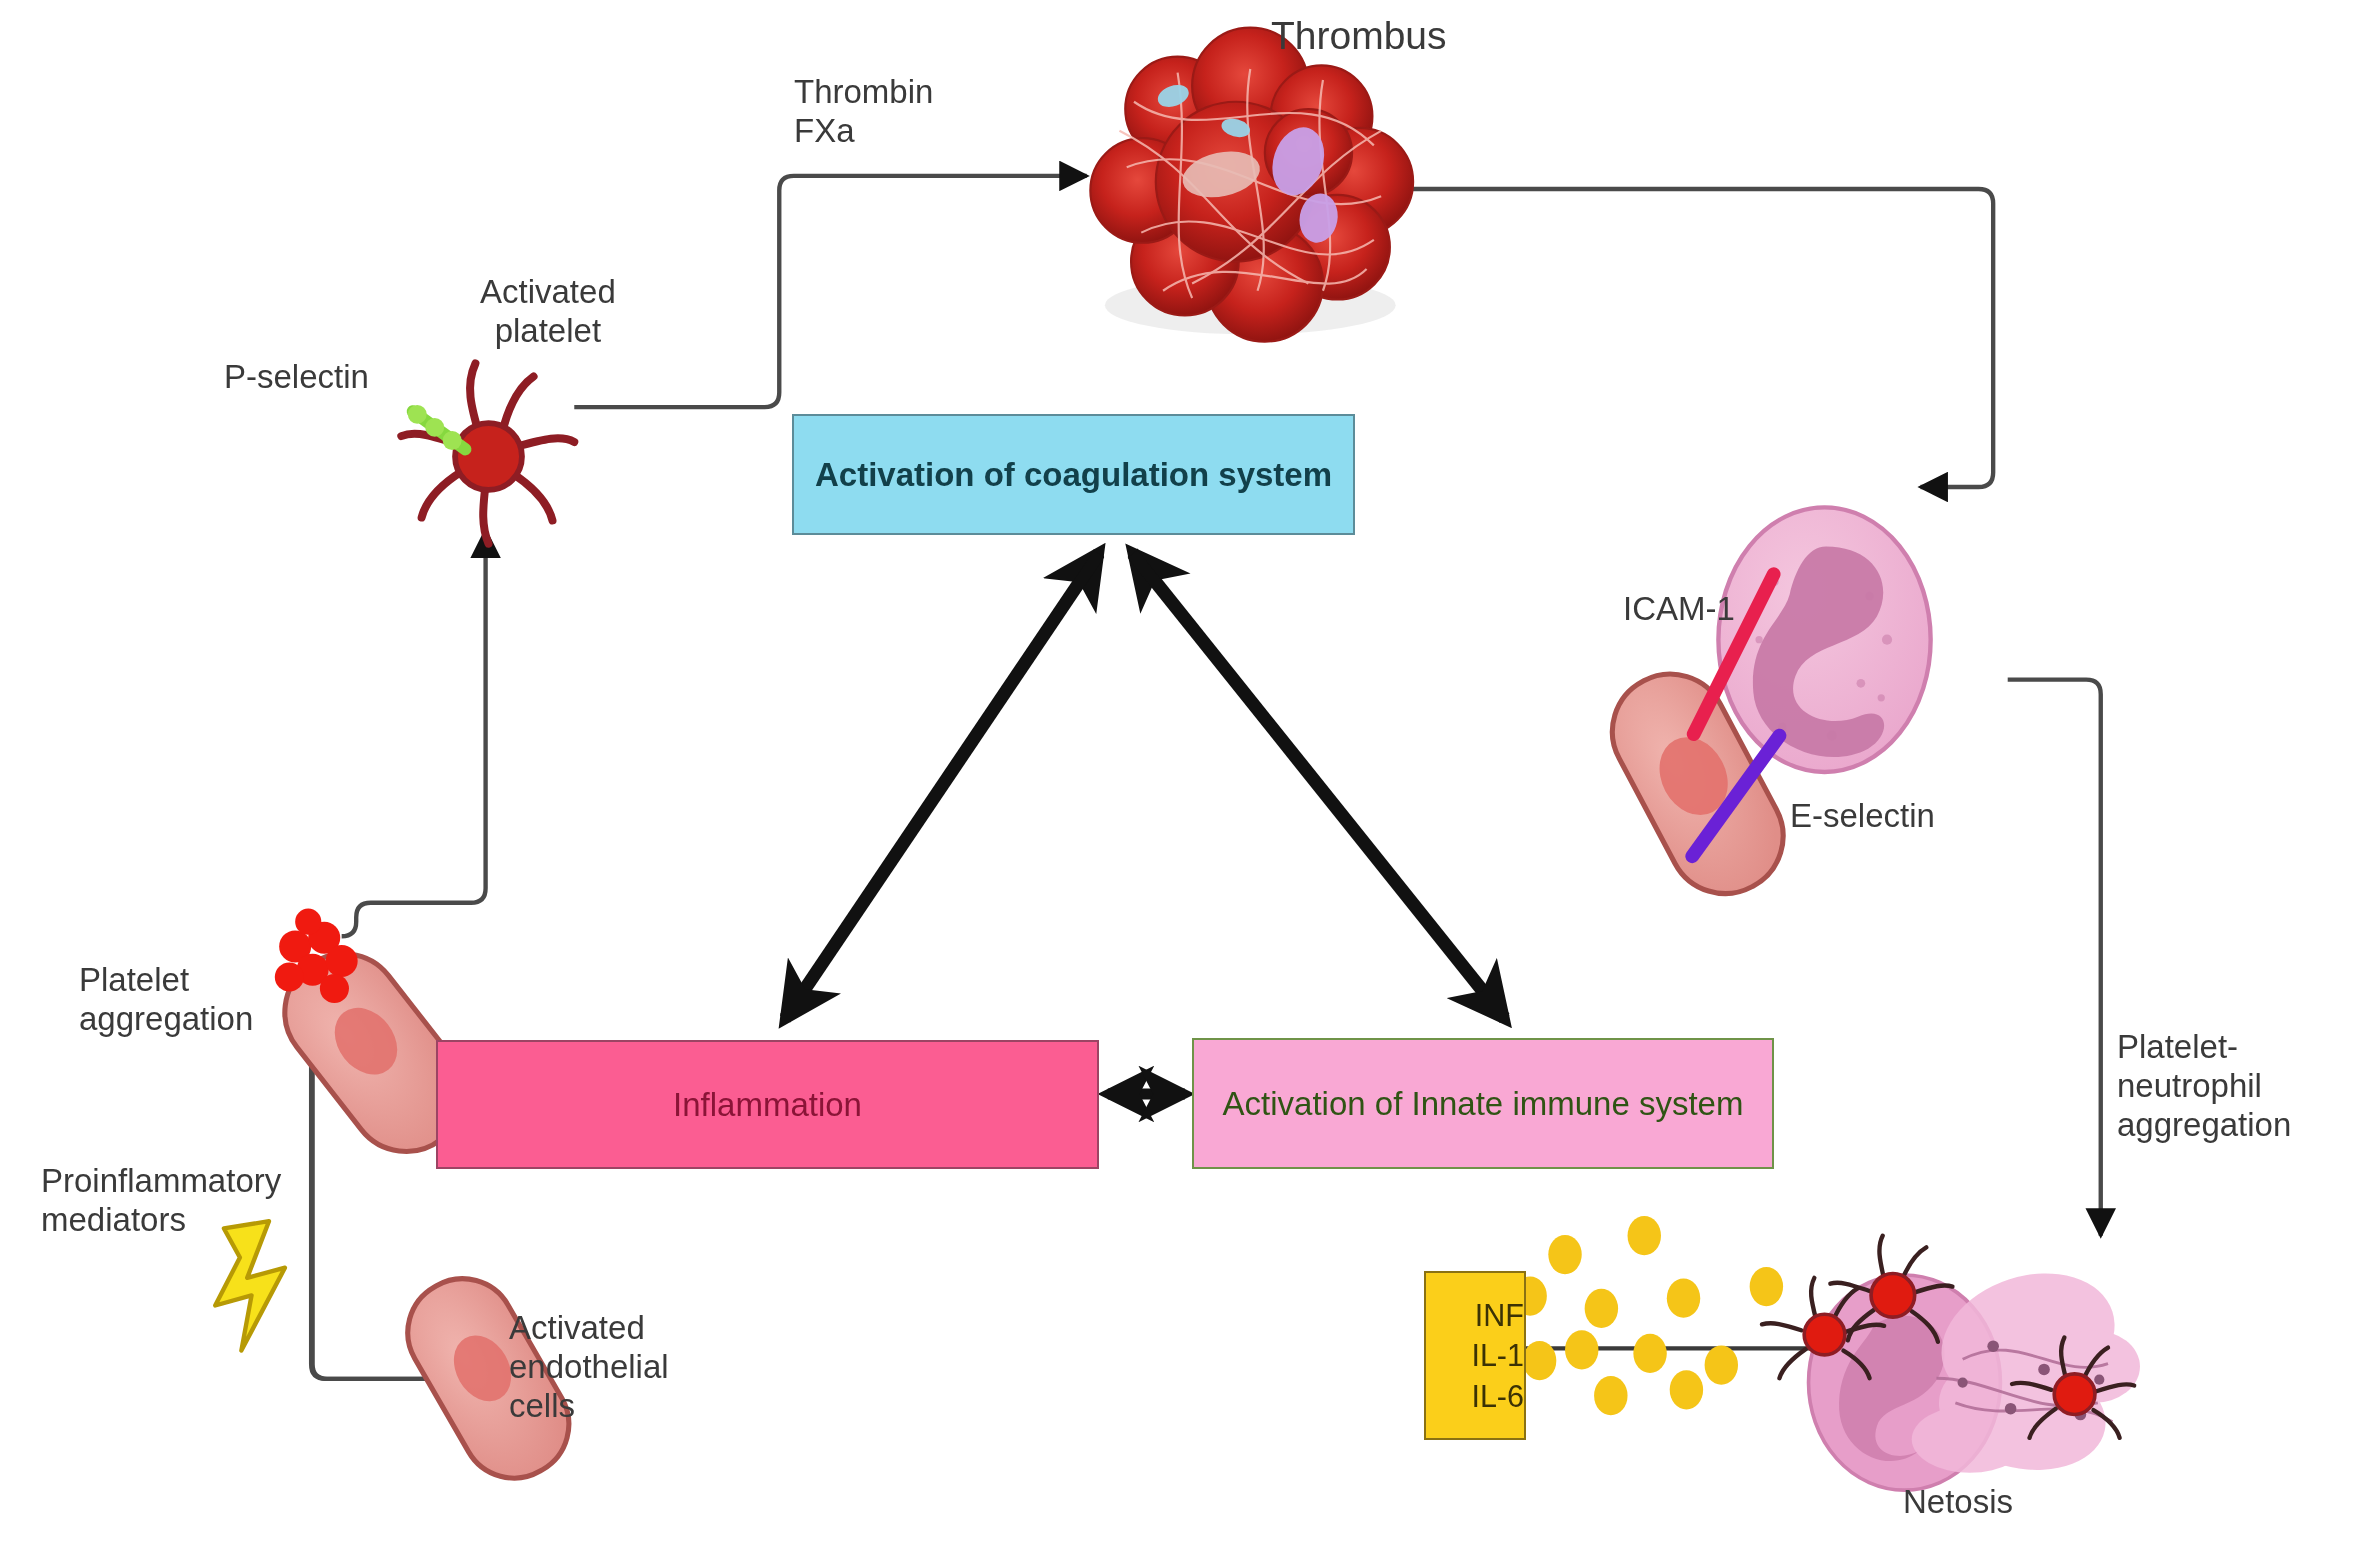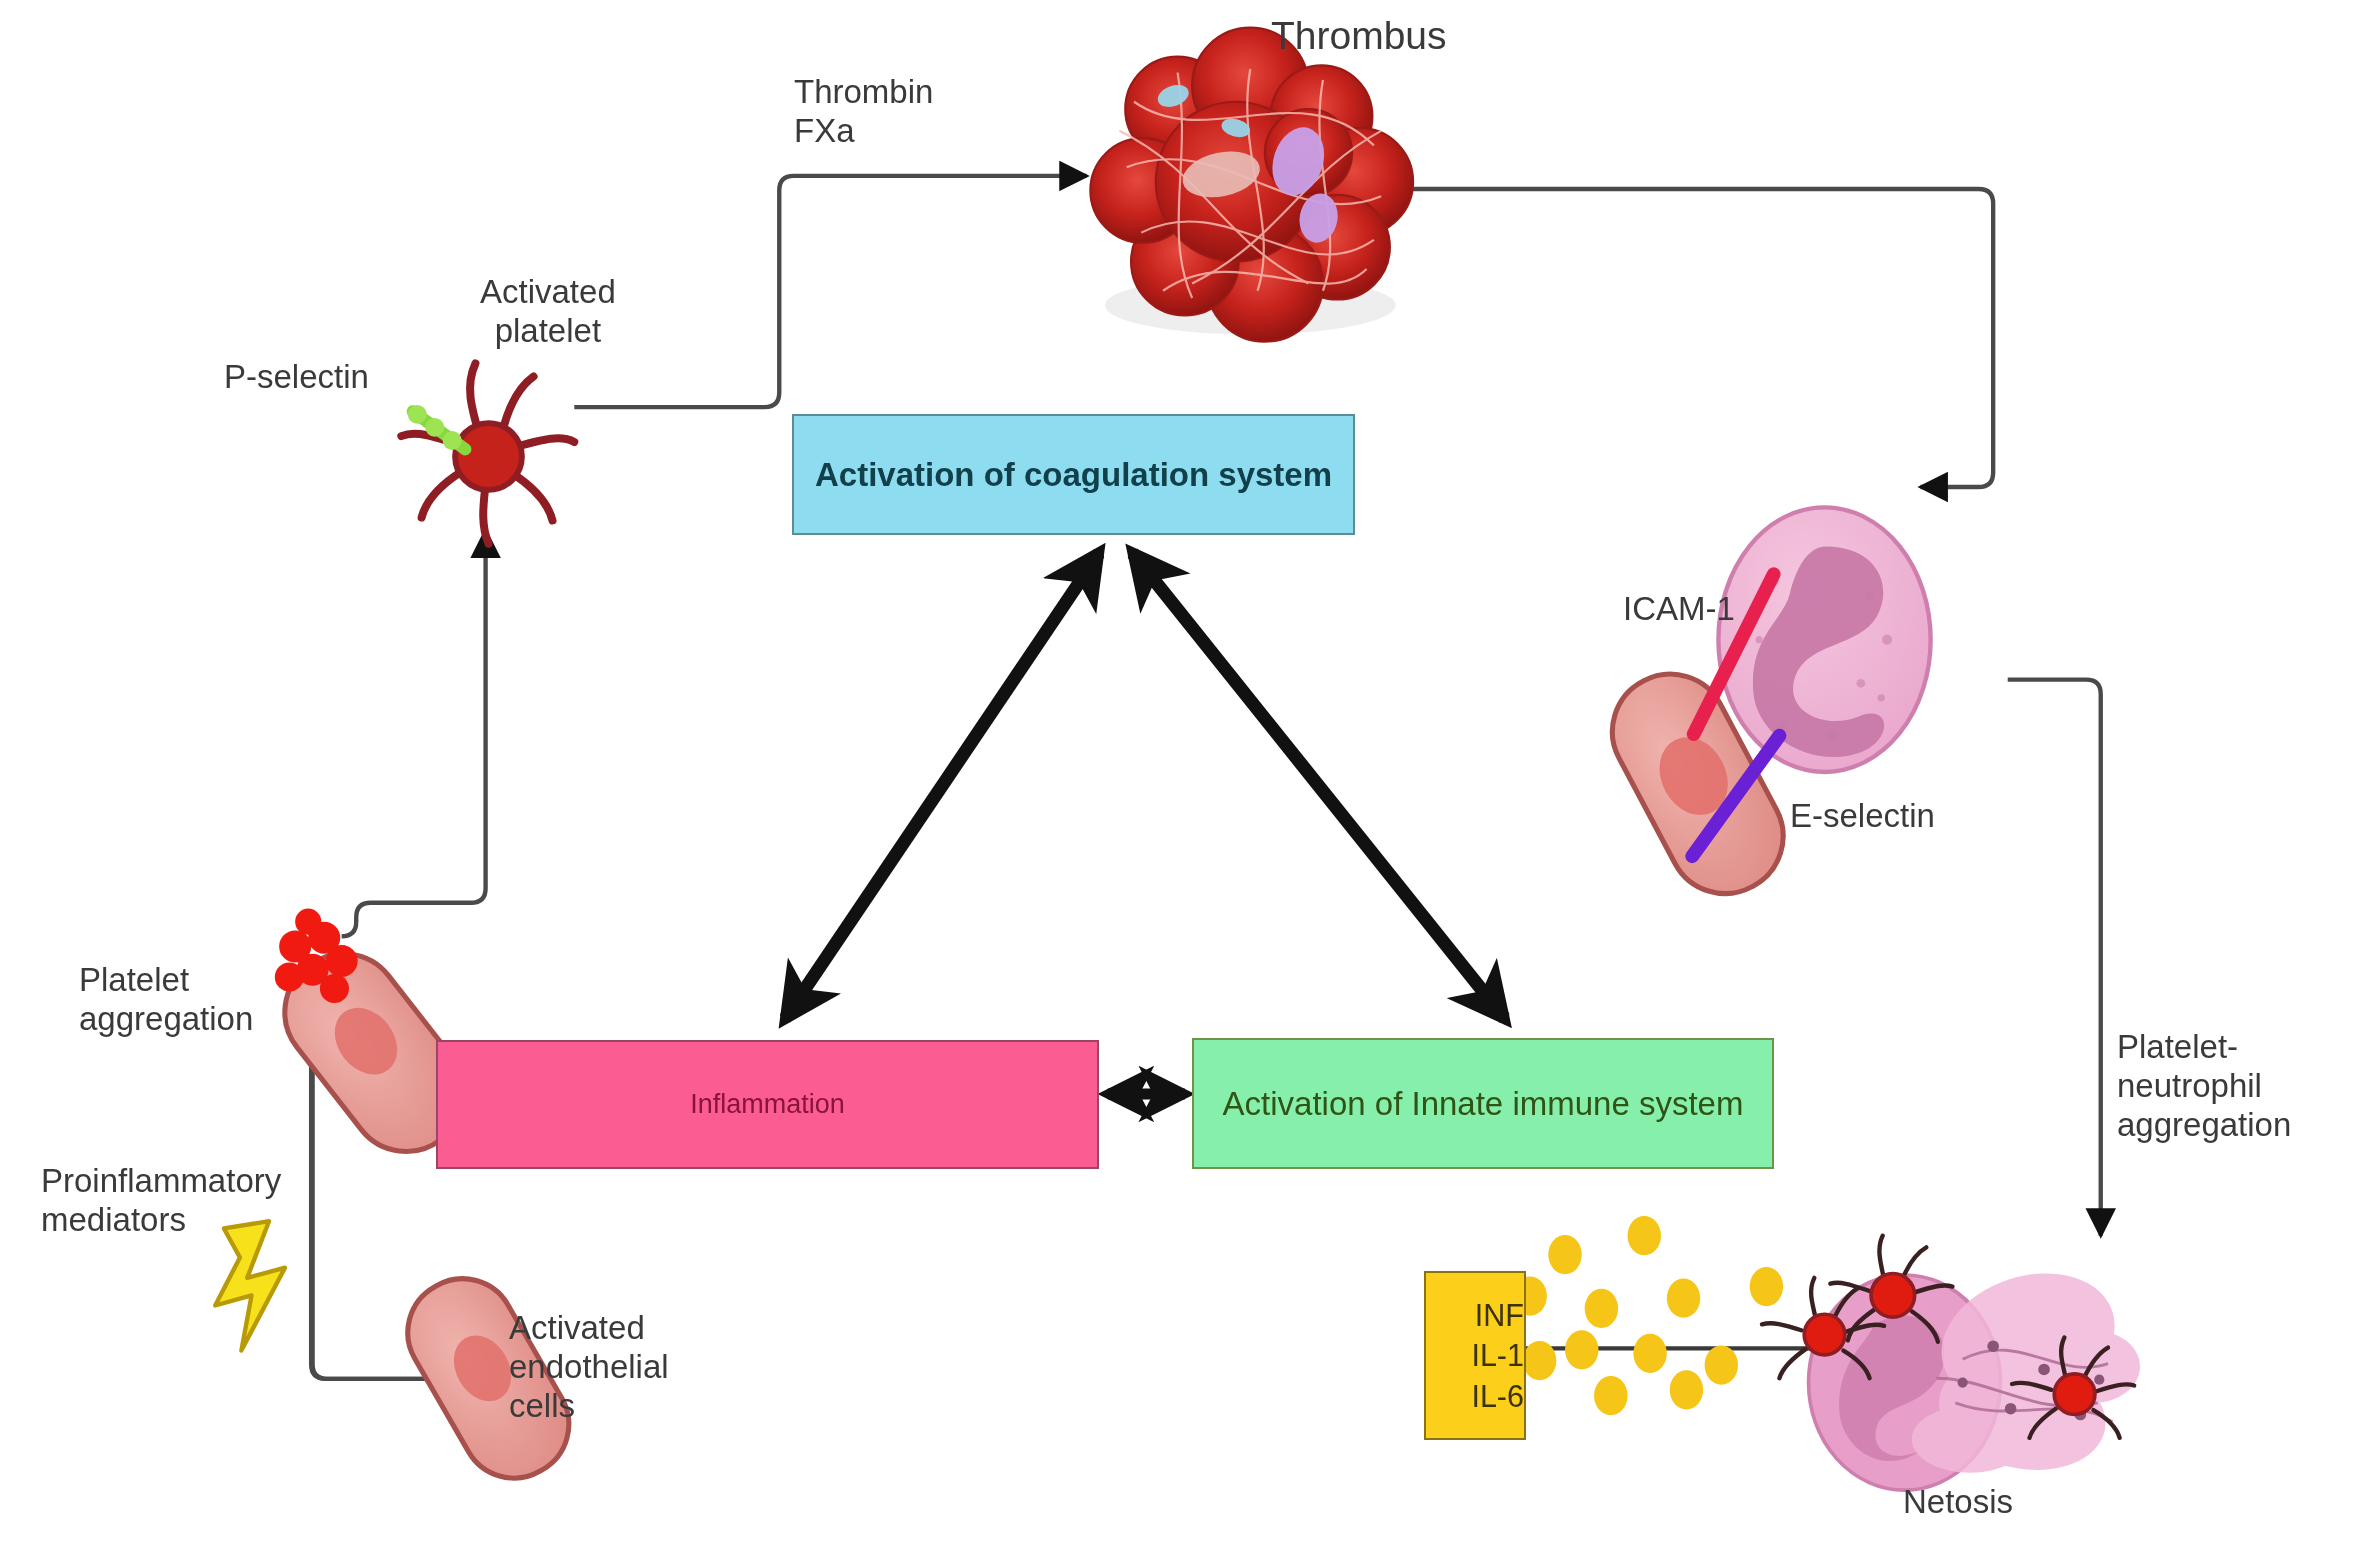--- a/index.html
+++ b/index.html
@@ -5,21 +5,21 @@
 <style>
   html,body{margin:0;padding:0;background:#ffffff;}
   body{font-family:"Liberation Sans", sans-serif;color:#333333;}
   #stage{position:relative;width:2377px;height:1549px;background:#ffffff;overflow:hidden;}
   #vec{position:absolute;left:0;top:0;width:2377px;height:1549px;}
   .lbl{position:absolute;color:#3a3a3a;line-height:1.18;white-space:pre-line;}
   .boxtext{position:absolute;display:flex;align-items:center;justify-content:center;
            text-align:center;box-sizing:border-box;}
   .box-cyan{background:#8edcf0;border:2.9px solid #5c8c99;color:#12404a;font-weight:bold;}
   .box-pink{background:#fb5d92;border:2.9px solid #9c4464;color:#8a1437;}
-  .box-green{background:#86efac;border:2.9px solid #6f9348;color:#2f5414;}
+  .box-green{background:#f9a8d4;border:2.9px solid #6f9348;color:#2f5414;}
   .box-yellow{background:#fbcf1a;border:2.9px solid #8a7113;color:#3b3205;
               flex-direction:column;align-items:flex-end;justify-content:center;}
   .box-yellow span{display:block;line-height:1.32;}
 </style>
 </head>
 <body>
 
 <div id="stage">
 
   <svg id="vec" viewBox="0 0 3270 2131">
@@ -272,21 +272,21 @@
       <ellipse cx="2118" cy="1872" rx="23" ry="27"></ellipse>
       <ellipse cx="2216" cy="1920" rx="23" ry="27"></ellipse>
       <ellipse cx="2320" cy="1912" rx="23" ry="27"></ellipse>
     </g>
   </svg>
 
   <div class="boxtext box-cyan" style="left:792px;top:414px;width:563px;height:121px;font-size:33px;">
     <span>Activation of coagulation system</span>
   </div>
 
-  <div class="boxtext box-pink" style="left:436px;top:1040px;width:663px;height:129px;font-size:27px;">
+  <div class="boxtext box-pink" style="left:436px;top:1040px;width:663px;height:129px;font-size:33px;">
     <span>Inflammation</span>
   </div>
 
   <div class="boxtext box-green" style="left:1192px;top:1038px;width:582px;height:131px;font-size:33px;">
     <span>Activation of Innate immune system</span>
   </div>
 
   <div class="boxtext box-yellow" style="left:1424px;top:1271px;width:102px;height:169px;font-size:30.5px;padding-left:13px;">
     <span>INF</span>
     <span>IL-1</span>

